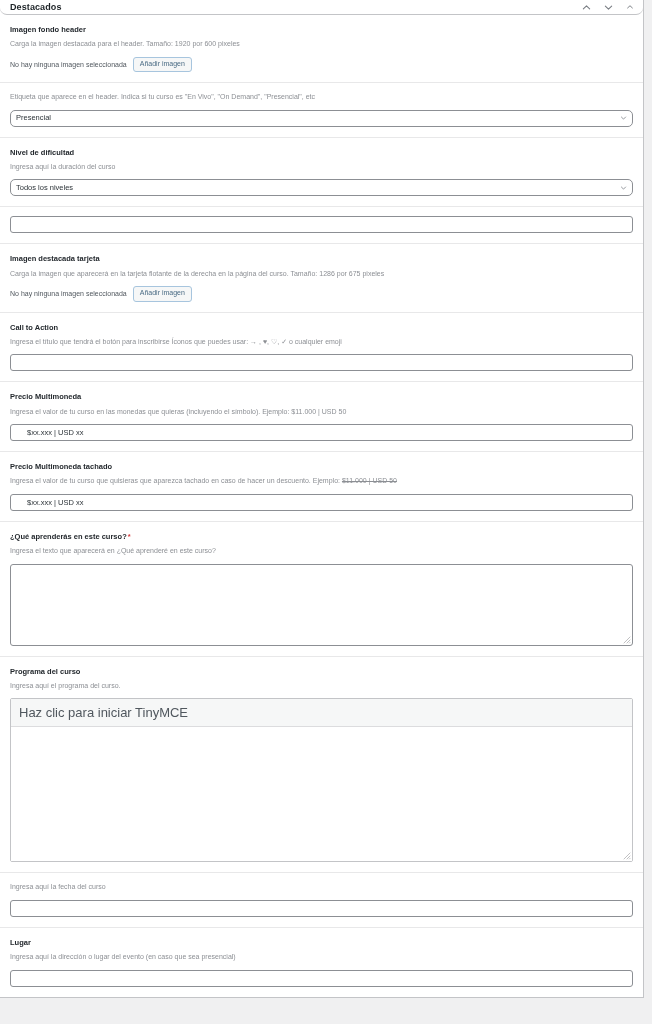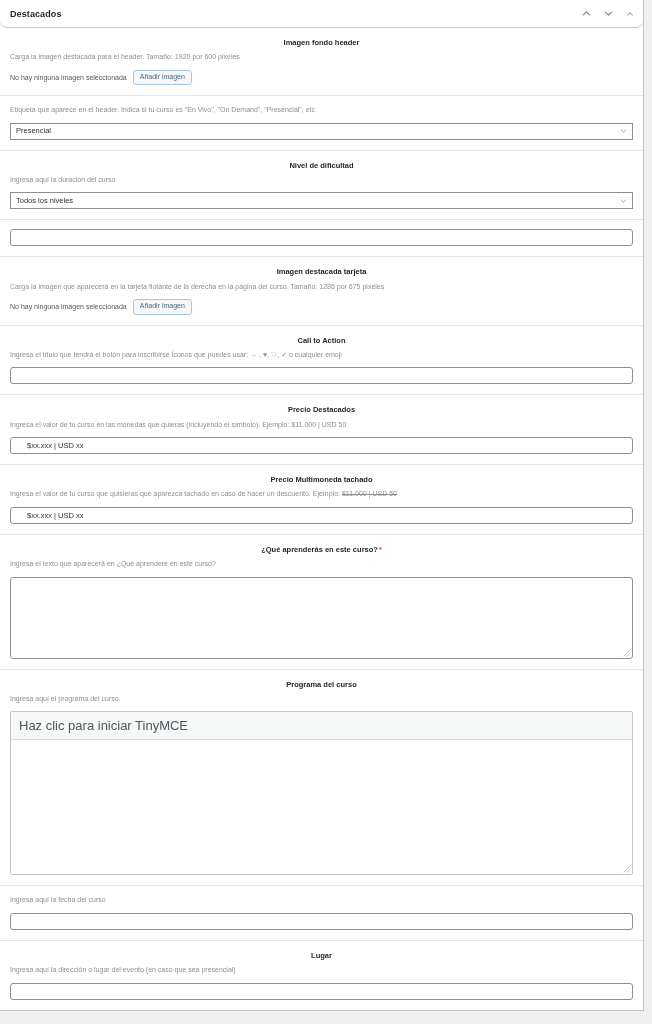--- a/index.html
+++ b/index.html
@@ -24,21 +24,21 @@
     width: 652px;
     background: #f0f0f1;
     padding: 0 8px 0 0;
   }
 
   
   .mb-header {
     display: flex;
     align-items: center;
     justify-content: space-between;
-    height: 28px;
+    height: 15px;
     padding: 0 8px 0 10px;
     border-bottom: 1px solid #c3c4c7;
     background: #fff;
     border-radius: 7px;
   }
   .mb-title {
     font-size: 9px;
     font-weight: bold;
     color: #1d2327;
     letter-spacing: .1px;
@@ -64,21 +64,20 @@
     border-bottom: 1px solid #e8e8e9;
   }
   .field-row:last-child { border-bottom: none; }
 
   .f-label {
     font-size: 7.5px;
     font-weight: bold;
     color: #23282d;
     line-height: 1.5;
     margin-bottom: 4px;
-    text-align: center;
   }
   .req {
     color: #d63638;
     font-weight: bold;
     margin-left: 1px;
   }
   .f-desc {
     font-size: 7px;
     color: #8c8f94;
     line-height: 1.5;
@@ -99,21 +98,21 @@
     padding: 0 16px;
     outline: none;
     display: block;
   }
   .f-input::placeholder { color: #2c3338; }
 
   .f-select {
     width: 100%;
     height: 17px;
     border: 1px solid #8c8f94;
-    border-radius: 0;
+    border-radius: 5px;
     background: #fff;
     font-family: "Liberation Sans", sans-serif;
     font-size: 7.5px;
     color: #2c3338;
     padding: 0 18px 0 5px;
     outline: none;
     position: relative;
     display: flex;
     align-items: center;
     cursor: pointer;
@@ -261,21 +260,21 @@
     </div>
   </div>
 
   <div class="field-row">
     <div class="f-label">Call to Action</div>
     <div class="f-desc">Ingresa el título que tendrá el botón para inscribirse Íconos que puedes usar: → , ♥, ♡, ✓ o cualquier emoji</div>
     <input class="f-input" type="text" value="" style="">
   </div>
 
   <div class="field-row">
-    <div class="f-label">Precio Destacados</div>
+    <div class="f-label">Precio Multimoneda</div>
     <div class="f-desc">Ingresa el valor de tu curso en las monedas que quieras (incluyendo el símbolo). Ejemplo: $11.000 | USD 50</div>
     <input class="f-input" type="text" value="$xx.xxx | USD xx" style="">
   </div>
 
   <div class="field-row">
     <div class="f-label">Precio Multimoneda tachado</div>
     <div class="f-desc"><span>Ingresa el valor de tu curso que quisieras que aparezca tachado en caso de hacer un descuento. Ejemplo: </span><span class="strike">$11.000 | USD 50</span></div>
     <input class="f-input" type="text" value="$xx.xxx | USD xx" style="">
   </div>
 

